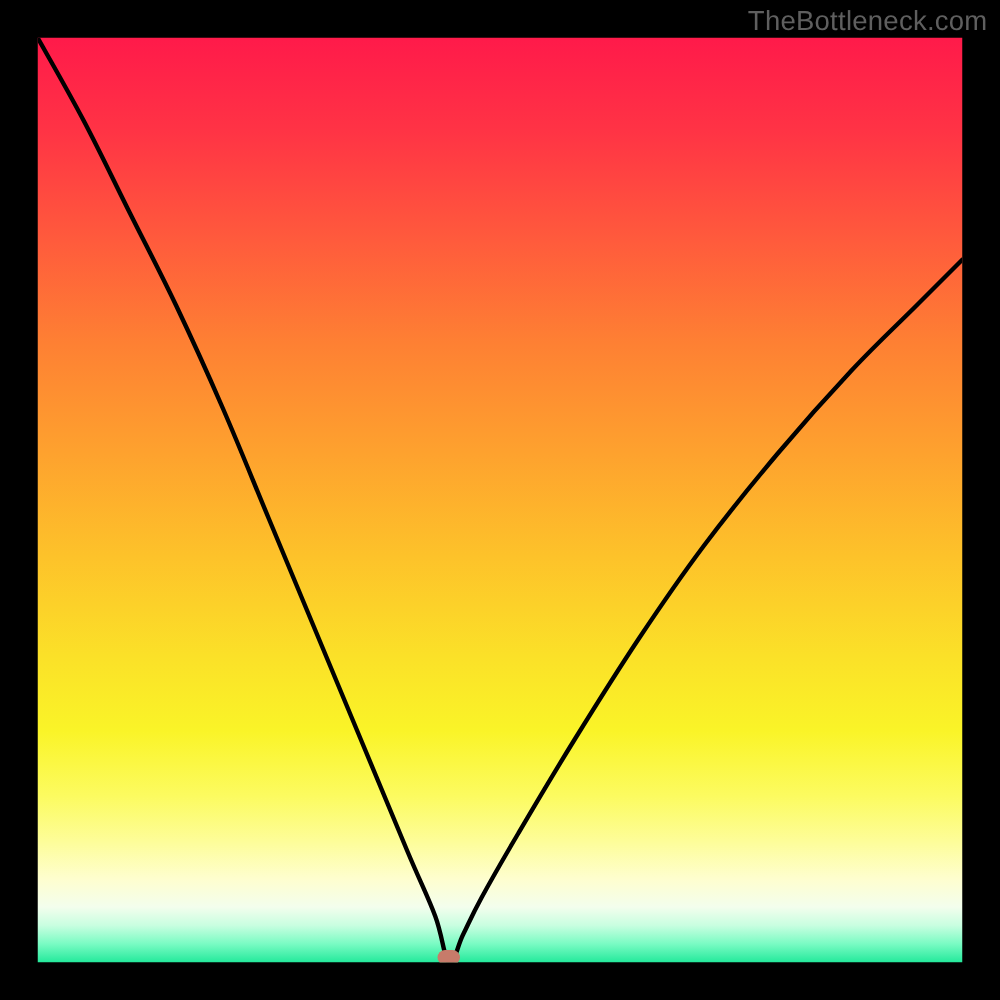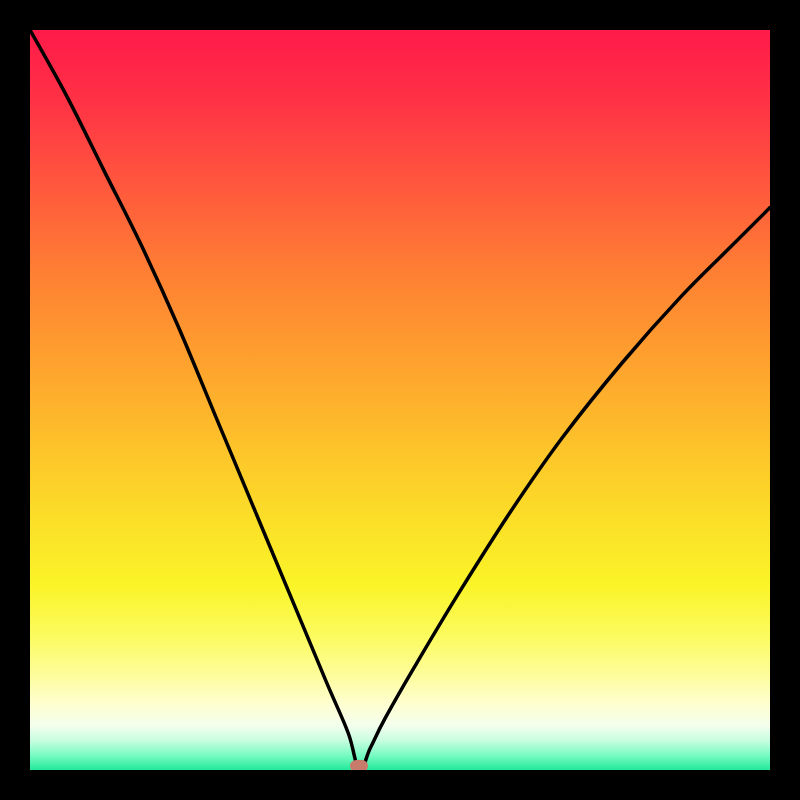--- a/index.html
+++ b/index.html
@@ -71,20 +71,21 @@
     border-radius: 6px / 6px;
     transform: translate(-50%, -50%);
     z-index: 12;
   }
 </style>
 </head>
 <body>
 
 <div class="frame">
 
+  <div class="watermark">TheBottleneck.com</div>
 
   <div class="plot-area">
     <div class="gradient"></div>
 
     <svg class="curve" viewBox="0 0 740 740" preserveAspectRatio="none">
       <path id="curve-path" d="M 0.00 0.00 C 6.66 11.99, 23.68 41.29, 37.00 66.60 C 50.32 91.91, 60.68 113.96, 74.00 140.60 C 87.32 167.24, 97.68 186.63, 111.00 214.60 C 124.32 242.57, 134.68 265.36, 148.00 296.00 C 161.32 326.64, 171.68 352.83, 185.00 384.80 C 198.32 416.77, 208.68 441.63, 222.00 473.60 C 235.32 505.57, 245.68 530.43, 259.00 562.40 C 272.32 594.37, 285.34 625.89, 296.00 651.20 C 306.66 676.51, 312.21 687.02, 318.20 703.00 C 324.19 718.98, 325.30 737.34, 329.30 740.00 C 333.30 742.66, 335.74 727.12, 340.40 717.80 C 345.06 708.48, 347.21 702.85, 355.20 688.20 C 363.19 673.55, 371.48 659.04, 384.80 636.40 C 398.12 613.76, 411.88 590.37, 429.20 562.40 C 446.52 534.43, 462.35 508.97, 481.00 481.00 C 499.65 453.03, 512.82 433.64, 532.80 407.00 C 552.78 380.36, 570.69 358.31, 592.00 333.00 C 613.31 307.69, 631.22 287.71, 651.20 266.40 C 671.18 245.09, 687.02 230.58, 703.00 214.60 C 718.98 198.62, 733.34 184.26, 740.00 177.60" fill="none" stroke="#000" stroke-width="3.5" stroke-linecap="round" stroke-linejoin="round"></path>
     </svg>
 
     <div id="marker" class="marker" style="left: 329.3px; top: 736px;"></div>
   </div>

